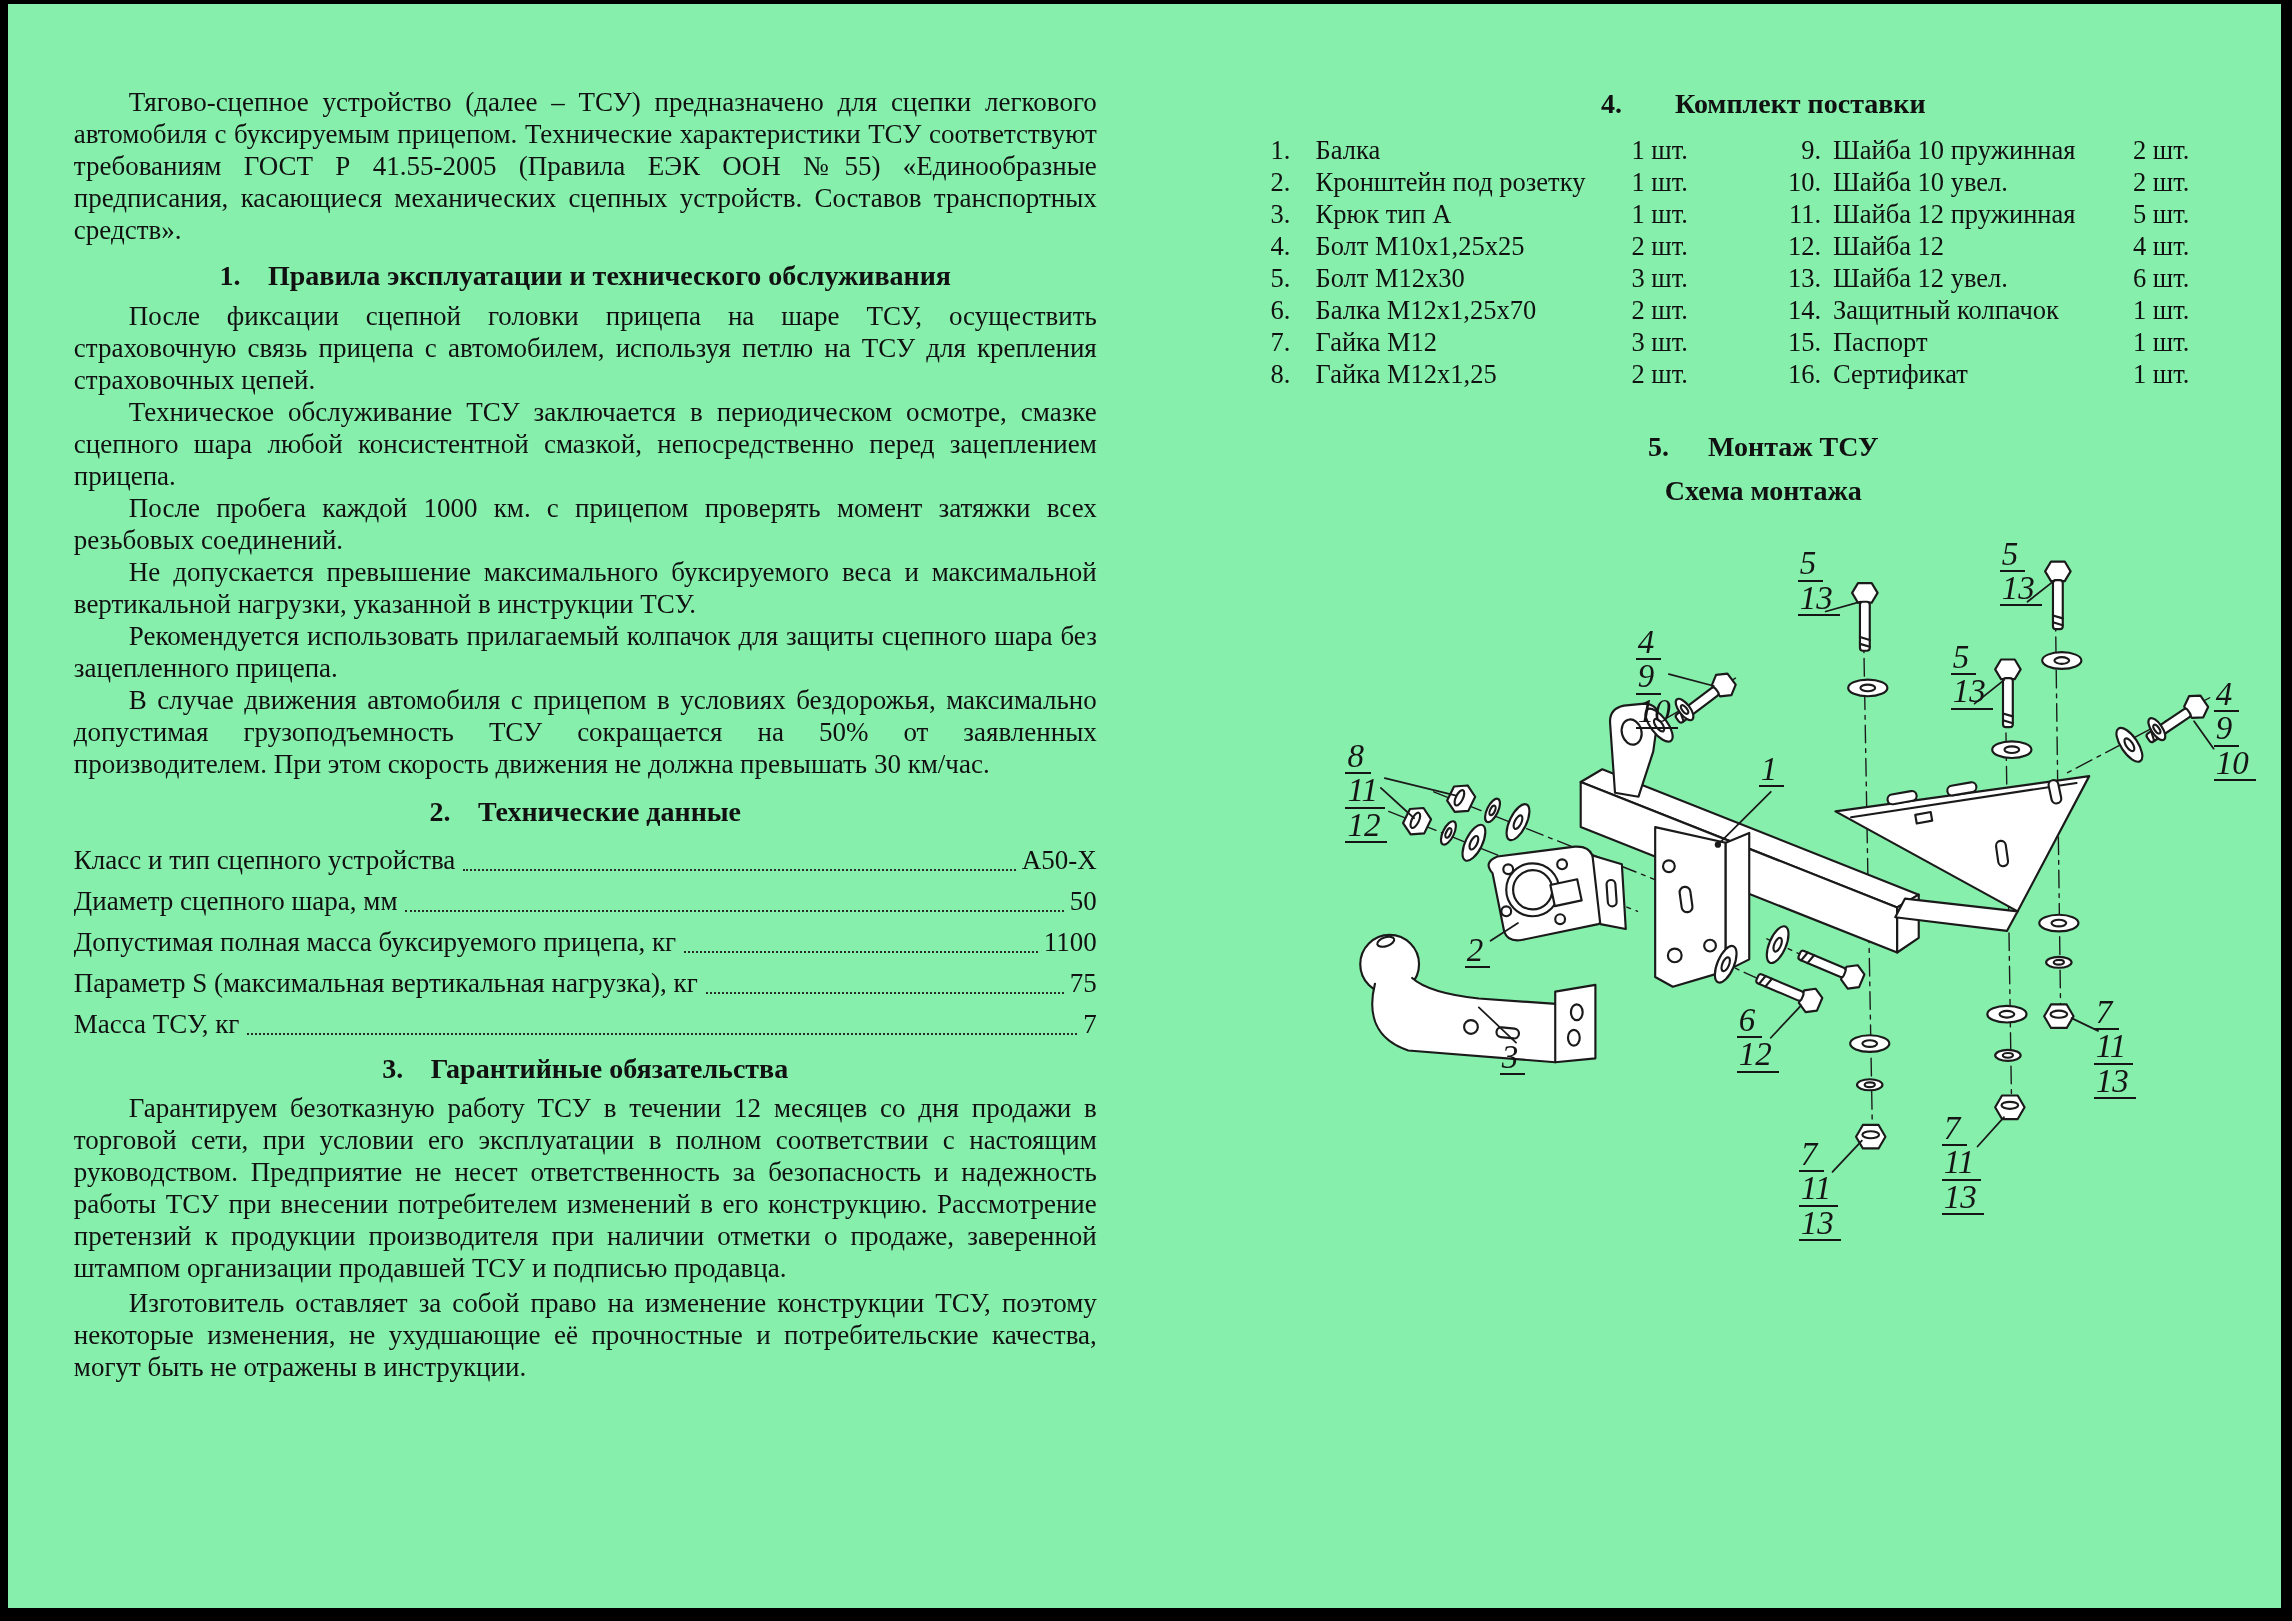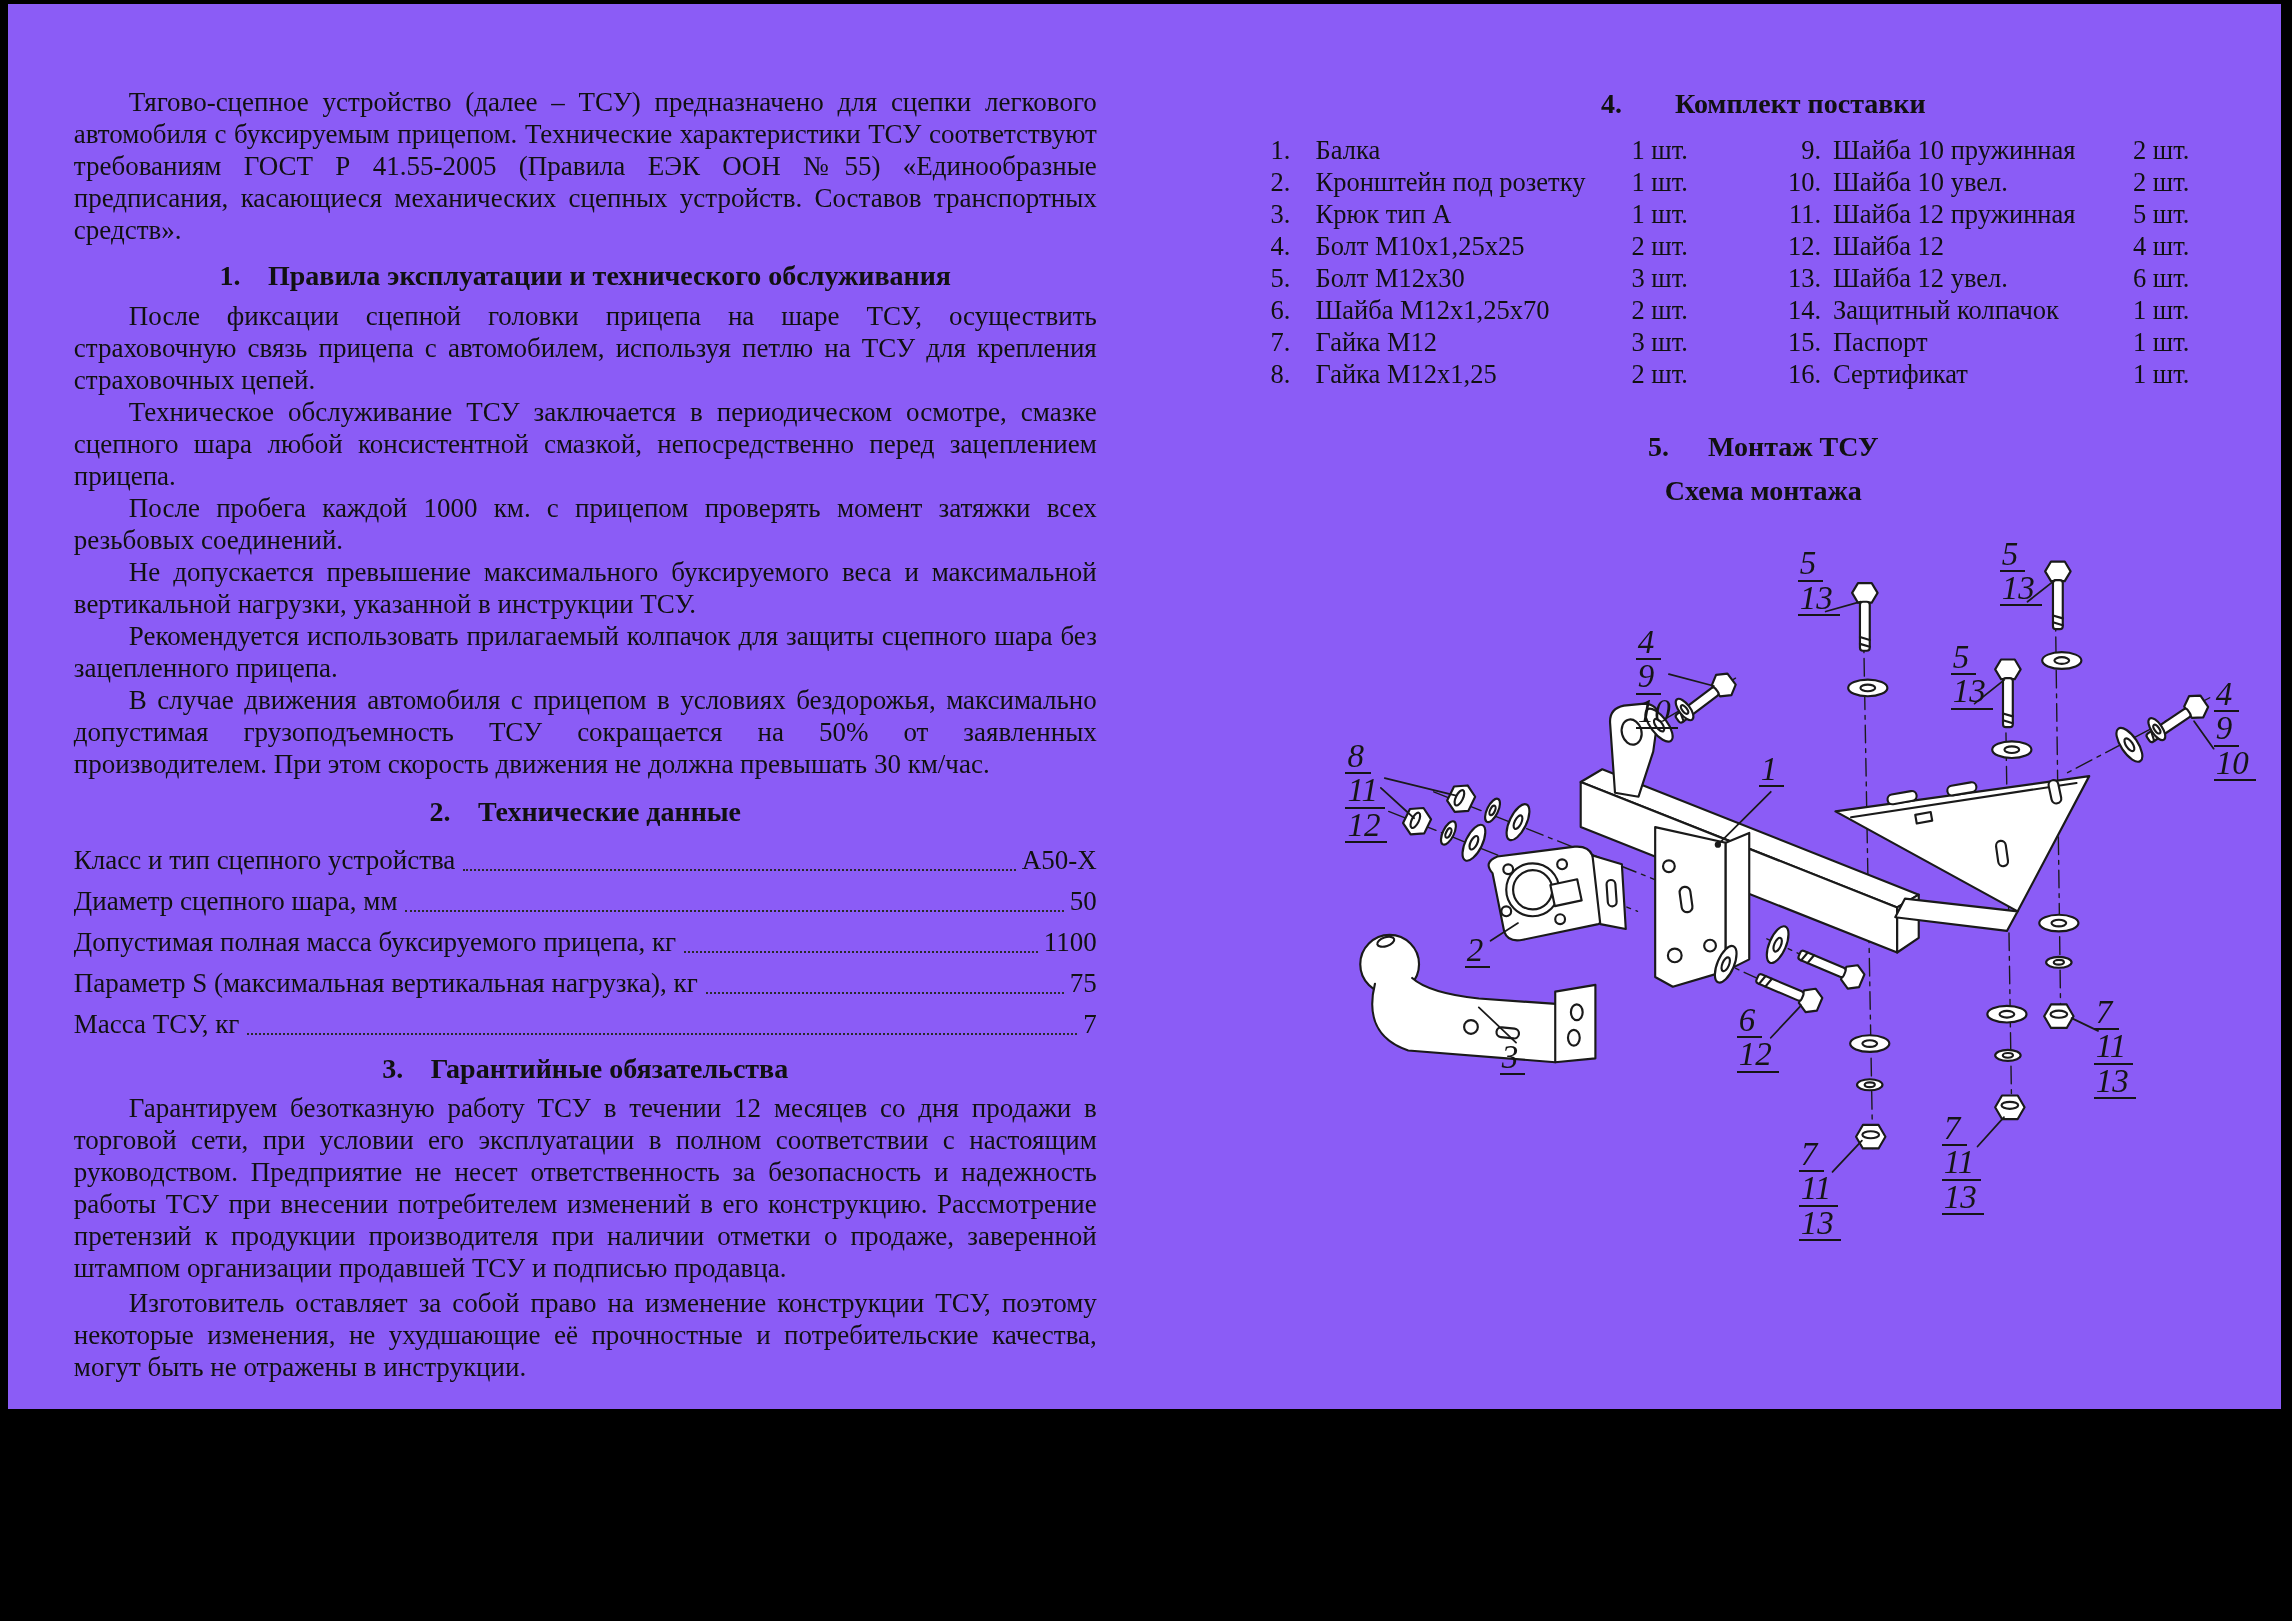--- a/index.html
+++ b/index.html
@@ -1,21 +1,21 @@
 <!DOCTYPE html>
 <html><head>
 <meta charset="utf-8">
 <style>
   html,body{margin:0;padding:0}
   body{
     width:2293px;height:1621px;position:relative;background:#000;
     font-family:"Liberation Serif",serif;color:#111;
     -webkit-font-smoothing:antialiased;
   }
-  .sheet{position:absolute;left:7.8px;top:3.9px;width:2273px;height:1405px;background:#8b5cf6;overflow:hidden}
+  .sheet{position:absolute;left:7.8px;top:3.9px;width:2273px;height:1604px;background:#86efac;overflow:hidden}
   .page{position:absolute}
   .page-left{left:66px;top:82px;width:1023px}
   .page-right{left:1249px;top:45px;width:1013px}
 
   p.body{font-size:27px;line-height:32px;text-align:justify;margin:0;text-indent:55px}
   p.body.gap{margin-top:3px}
 
   .h{display:flex;justify-content:center;gap:27.4px;font-weight:bold;font-size:28px;line-height:32px}
   .h1{margin-top:13.7px;margin-bottom:8.8px}
   .h2{margin-top:15.7px;margin-bottom:11.8px}
@@ -150,21 +150,21 @@
           </div>
 
           <div class="part-row">
             <span class="part-num">5.</span>
             <span class="part-name">Болт М12х30</span>
             <span class="part-qty">3 шт.</span>
           </div>
 
           <div class="part-row">
             <span class="part-num">6.</span>
-            <span class="part-name">Шайба М12х1,25х70</span>
+            <span class="part-name">Балка М12х1,25х70</span>
             <span class="part-qty">2 шт.</span>
           </div>
 
           <div class="part-row">
             <span class="part-num">7.</span>
             <span class="part-name">Гайка М12</span>
             <span class="part-qty">3 шт.</span>
           </div>
 
           <div class="part-row">

